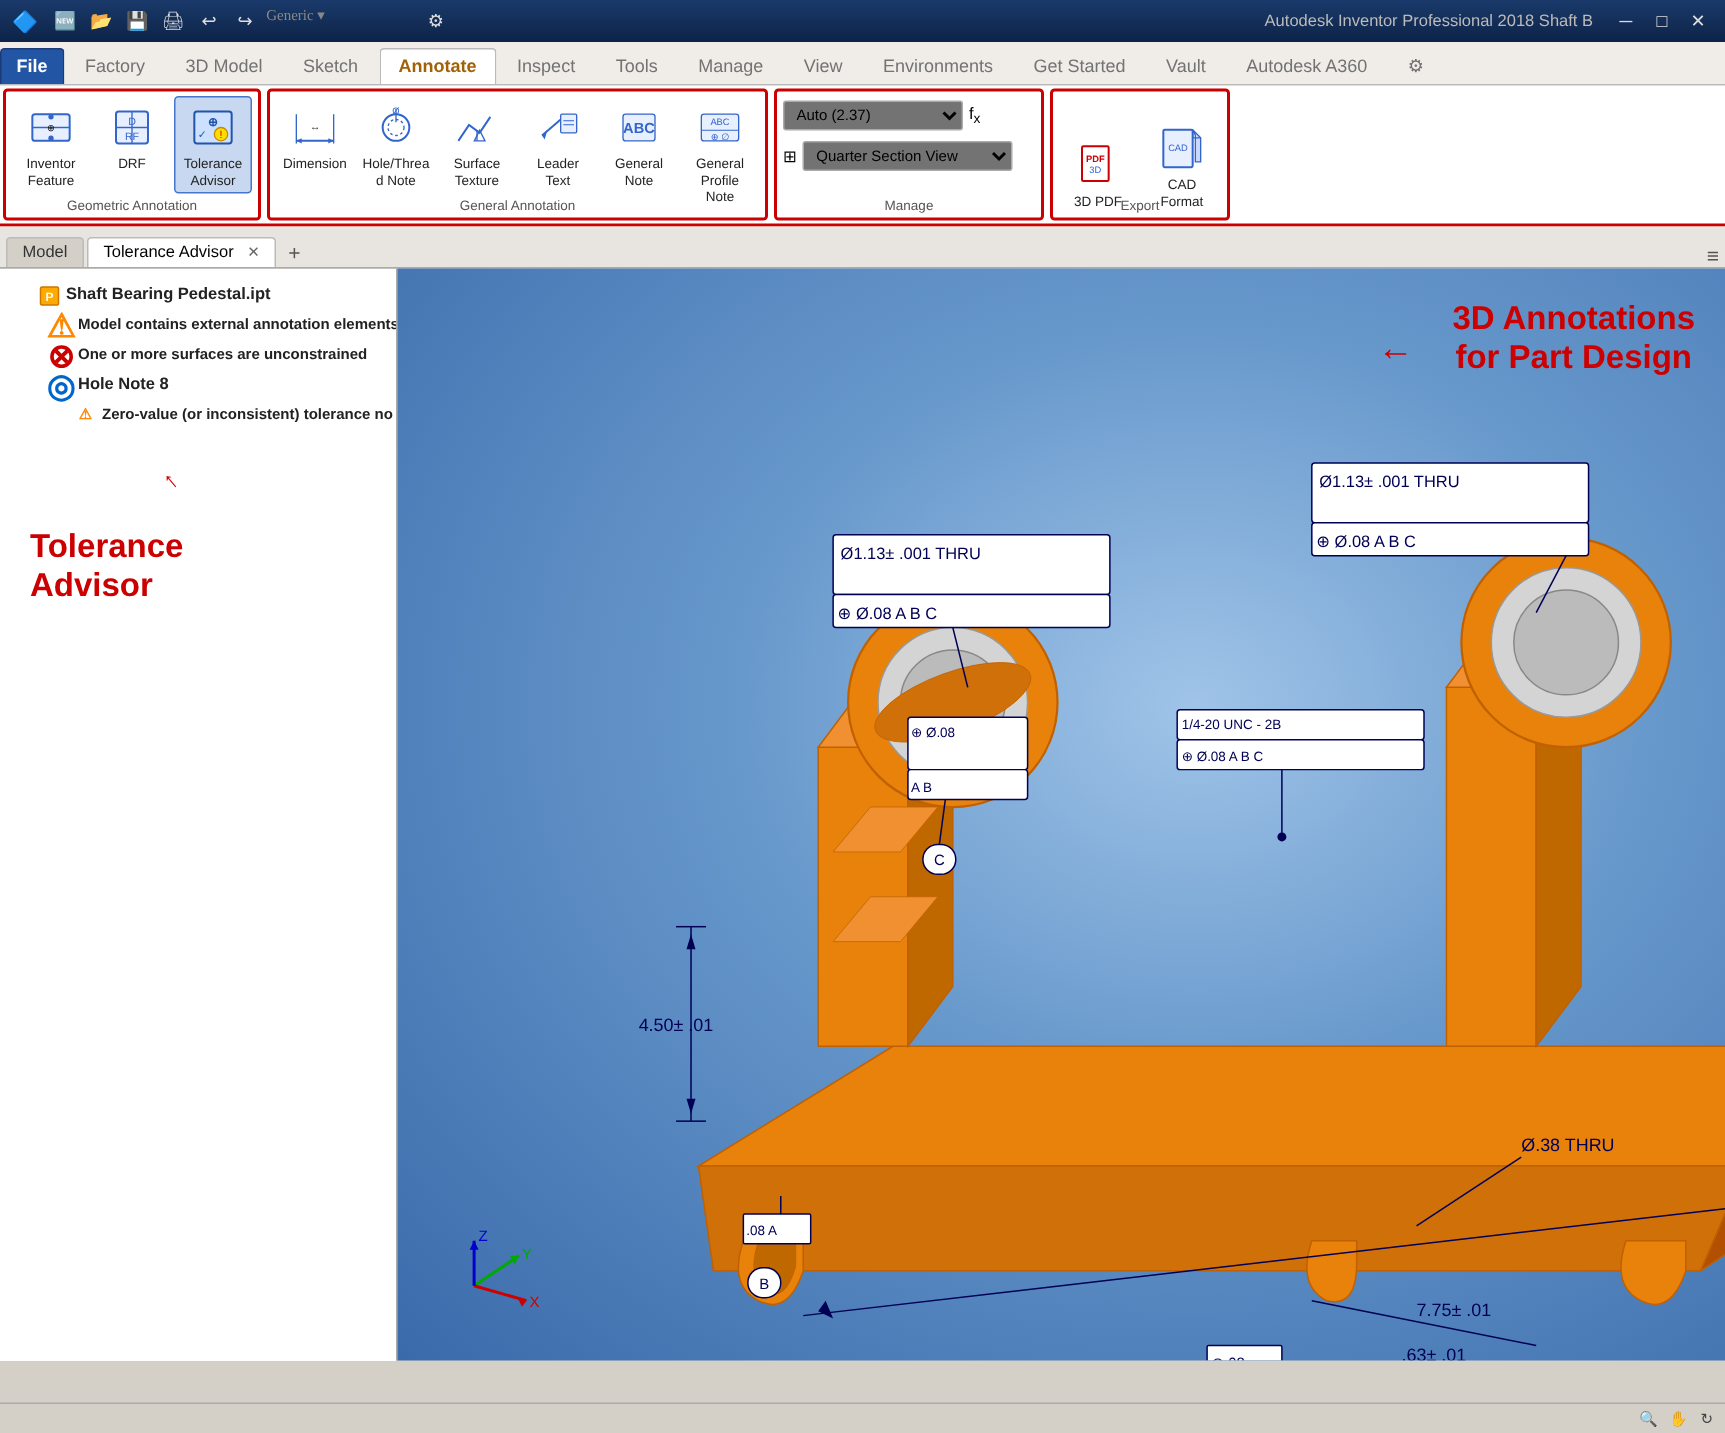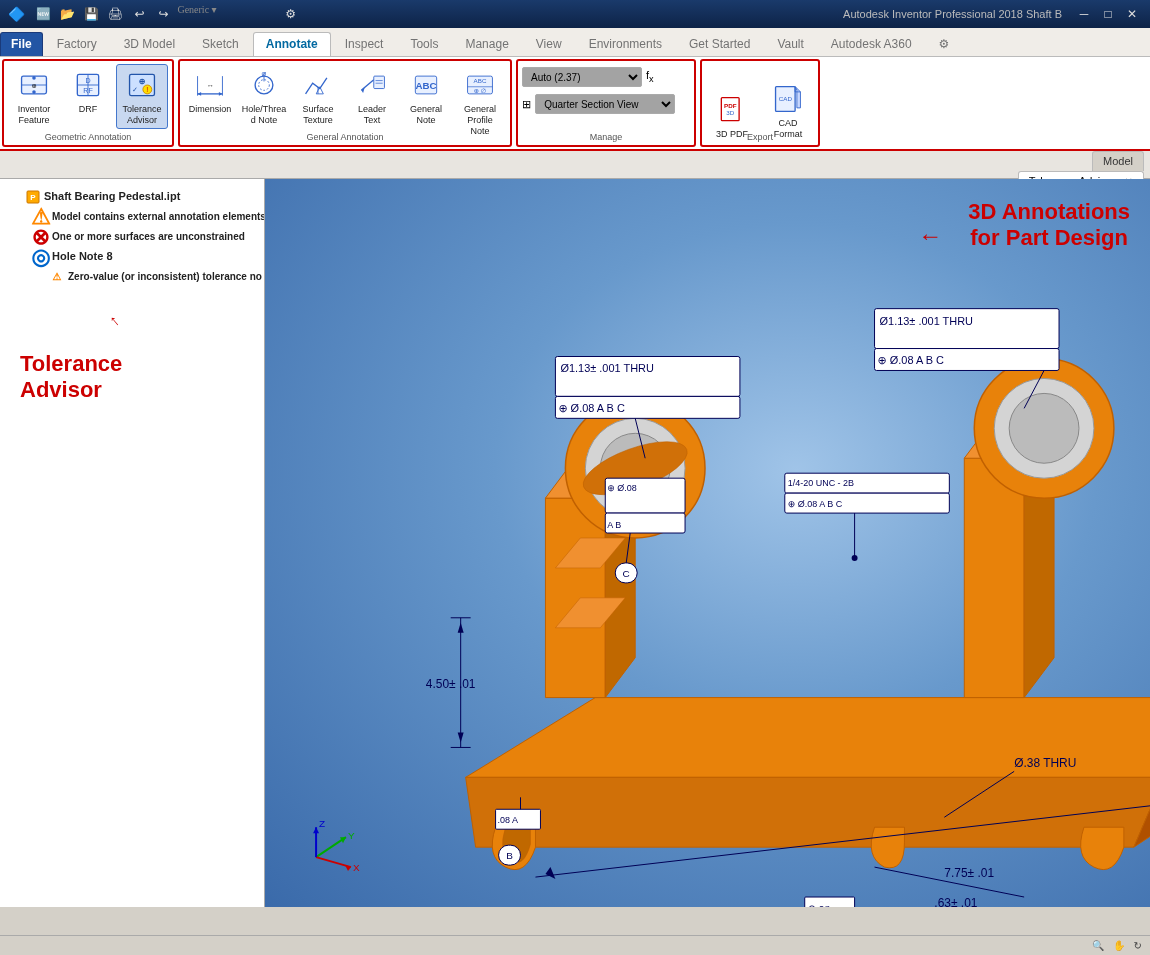--- a/index.html
+++ b/index.html
@@ -29,21 +29,21 @@
       color: #737373;
       border: 1px solid transparent;
       border-bottom: none;
       margin-right: 1px;
       border-radius: 3px 3px 0 0;
     }
     .ribbon-tab.active {
       background: #fff;
       border-color: #bbb;
       border-bottom-color: #fff;
-      color: #0369a1;
+      color: #a16207;
       font-weight: bold;
     }
     .ribbon-tab.file { background: #2255a4; color: #fff; border-color: #1a3a7a; font-weight: bold; padding: 4px 10px 5px; }
 
     
     #ribbon-panel {
       height: 95px;
       background: #fff;
       border-bottom: 2px solid #c00;
       display: flex;
@@ -71,21 +71,21 @@
     .rbn-btn.active { background: #c8d8f0; border-color: #4477cc; }
     .rbn-btn .icon-area { width: 36px; height: 36px; display: flex; align-items: center; justify-content: center; }
     .rbn-btn .btn-label { font-size: 9px; text-align: center; color: #222; line-height: 1.2; margin-top: 1px; word-break: break-word; }
 
     
     .ribbon-dropdown-row {
       display: flex; align-items: center; gap: 4px; padding: 2px 0;
     }
     .ribbon-dropdown {
       height: 20px; border: 1px solid #aaa; border-radius: 2px;
-      background: #a3a3a3; font-size: 10px; padding: 0 4px;
+      background: #737373; font-size: 10px; padding: 0 4px;
       cursor: pointer; min-width: 80px;
     }
 
     
     .annotation-highlight {
       border: 2px solid #c00;
       border-radius: 3px;
       margin: 2px;
     }
 
@@ -95,21 +95,20 @@
       height: calc(955px - 28px - 28px - 28px - 95px - 28px);
     }
 
     
     #doc-tabs {
       height: 28px;
       background: #e8e5e0;
       display: flex; align-items: flex-end;
       padding: 0 4px;
       border-bottom: 1px solid #aaa;
-      flex-direction: column;
     }
     .doc-tab {
       padding: 3px 10px 4px;
       font-size: 11px;
       cursor: pointer;
       border: 1px solid #bbb;
       border-bottom: none;
       background: #d4d0c8;
       border-radius: 3px 3px 0 0;
       margin-right: 2px;

